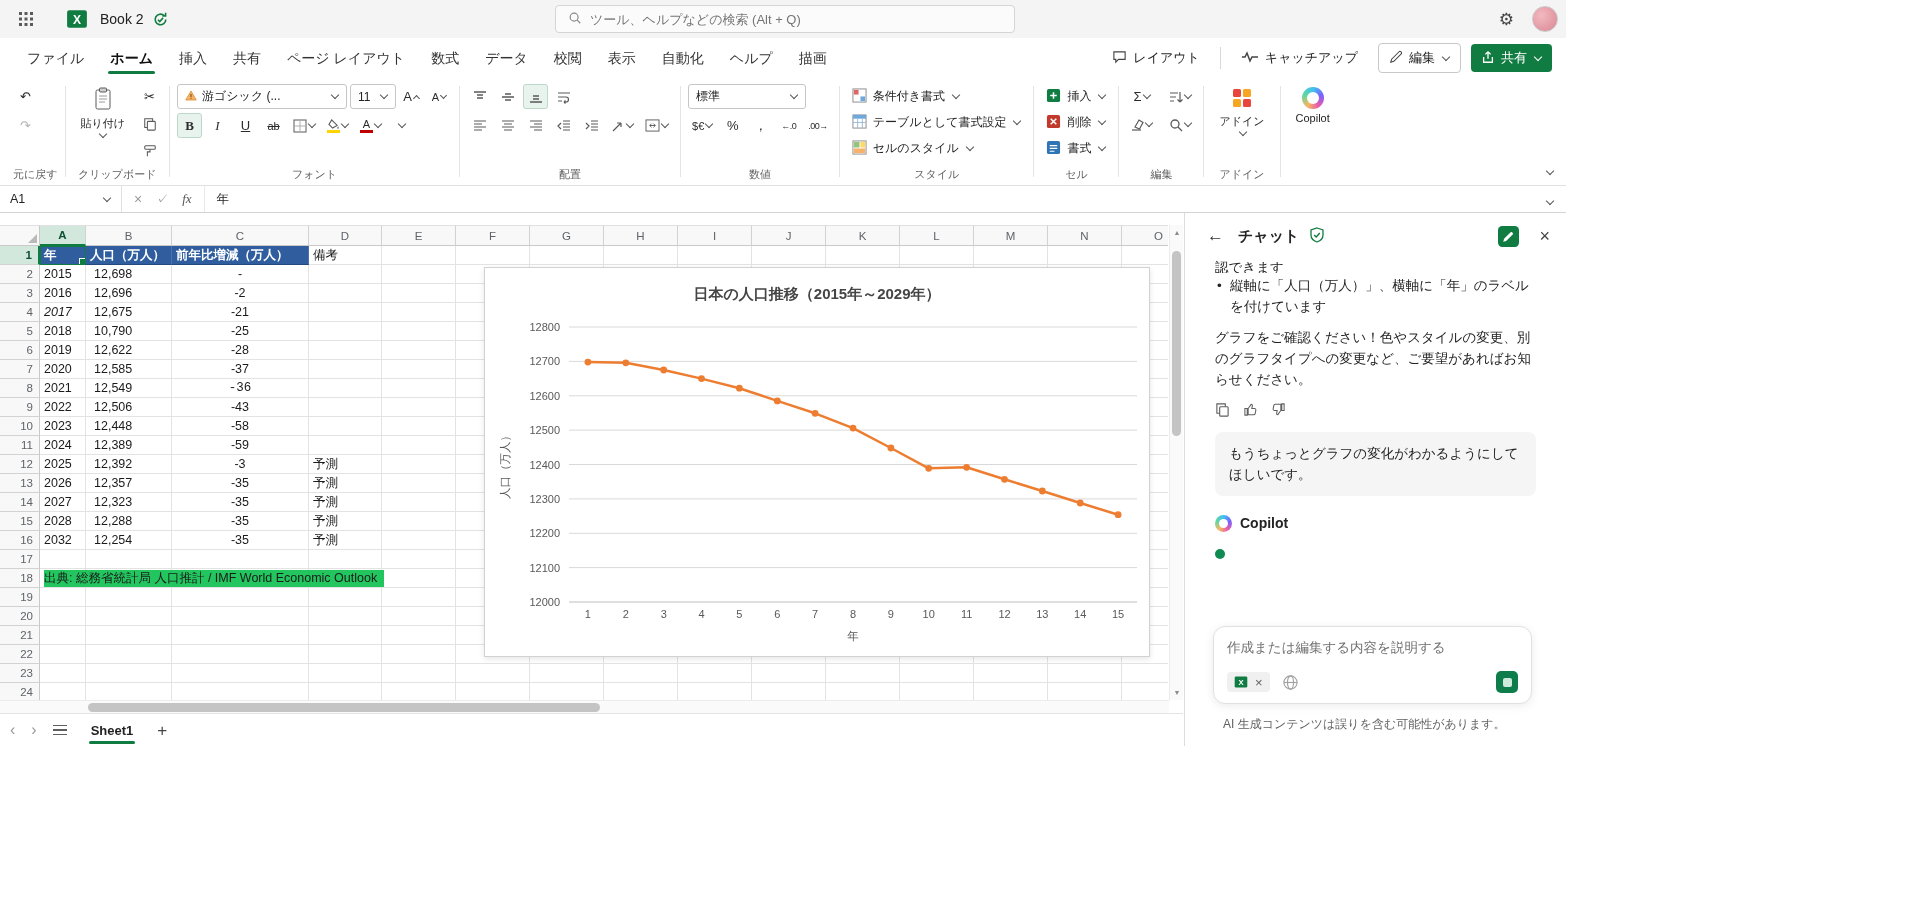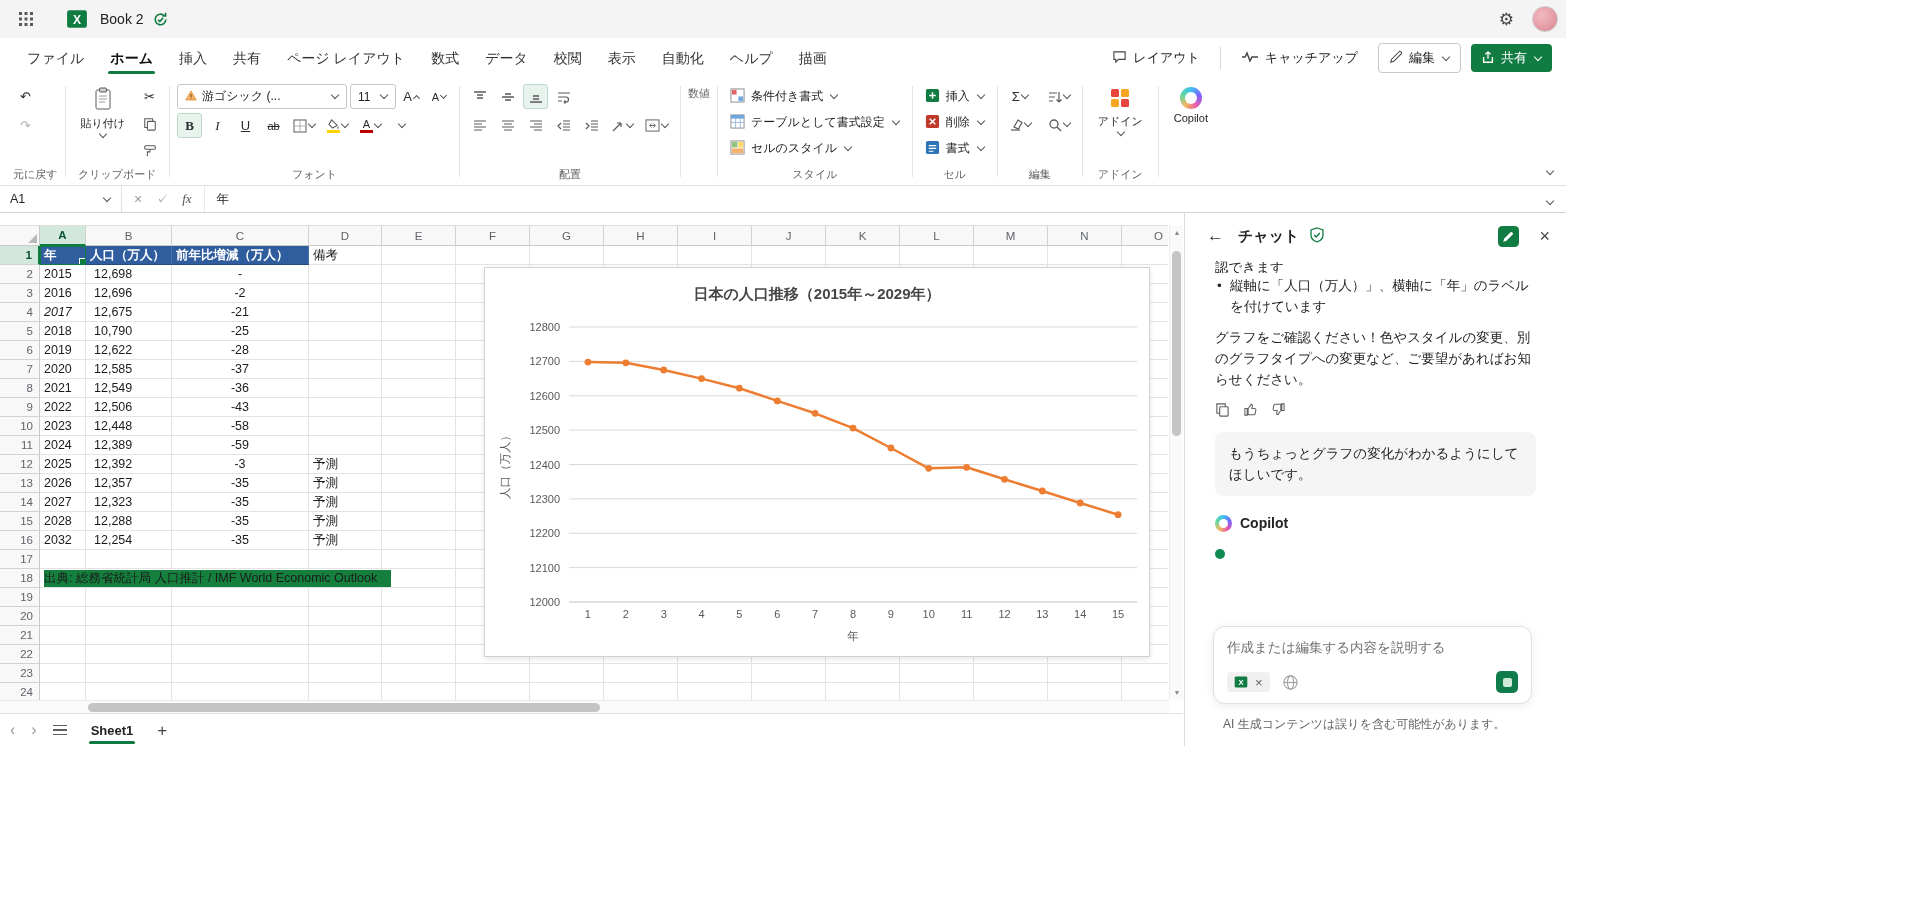--- a/index.html
+++ b/index.html
@@ -76,21 +76,21 @@
   .rowhead.sel{background:#d3e8dc;color:#0c5132;font-weight:700;border-right:2px solid #107C41}
   .cells{position:absolute;left:40px;top:33px;width:1128px;height:454px;overflow:hidden}
   .grow{display:flex;height:19px}
   .gcell{height:19px;border-right:1px solid #e3e3e3;border-bottom:1px solid #e3e3e3;font-size:12.5px;display:flex;align-items:center;padding:0 4px;white-space:nowrap;overflow:hidden;color:#1b1b1b;flex:none;cursor:cell}
   .gcell.hb{background:#2F5D9E;color:#fff;font-weight:700;border-right-color:#4a72ac;border-bottom-color:#24497e}
   .gcell.cc{justify-content:center;padding:0}
   .gcell.bl{padding-left:8px}
   .gcell.ac{outline:1.5px solid #0F7C41;outline-offset:-1.5px;position:relative}
   .gcell.ac::after{content:"";position:absolute;right:-1px;bottom:-1px;width:5px;height:5px;background:#0F7C41;border:1px solid #fff}
   .gcell.spill{overflow:visible;position:relative;z-index:3}
-  .gcell.spill span{background:#15803d;padding-right:14px}
+  .gcell.spill span{background:#22c55e;padding-right:7px}
 
   .chart{position:absolute;left:484px;top:54px;width:666px;height:390px;background:#fff;border:1px solid #d2d2d2;box-shadow:0 2px 6px rgba(0,0,0,.10);z-index:5}
 
   .vscroll{position:absolute;left:1169px;top:12px;width:14px;height:475px;background:#fafafa;border-left:1px solid #ececec;z-index:6}
   .vthumb{position:absolute;left:2px;top:26px;width:9px;height:185px;background:#c4c4c4;border-radius:5px;cursor:pointer}
   .sarr{position:absolute;left:0;width:14px;text-align:center;font-size:7px;color:#8a8a8a;cursor:pointer}
   .hscroll{position:absolute;left:0;top:487px;width:1169px;height:13px;background:#fafafa;border-top:1px solid #ececec;z-index:6}
   .hthumb{position:absolute;left:88px;top:2px;width:512px;height:9px;background:#c4c4c4;border-radius:5px;cursor:pointer}
 
   
@@ -161,20 +161,29 @@
         </svg>
     </span>
     <span class="doc-title">Book 2</span>
     <span class="sync">
       <svg width="17" height="17" viewBox="0 0 16 16" fill="none">
           <path d="M13 8a5 5 0 1 1-1.6-3.7" stroke="#107C41" stroke-width="1.5"></path>
           <path d="M12.8 1.6v3h-3" stroke="#107C41" stroke-width="1.5"></path>
           <path d="M5.6 8.2l1.7 1.7 3.1-3.4" stroke="#107C41" stroke-width="1.5"></path>
         </svg>
     </span>
+    <div class="search">
+      <span>
+        <svg width="14" height="14" viewBox="0 0 16 16" fill="none">
+            <circle cx="7" cy="7" r="4.5" stroke="#8a8a8a" stroke-width="1.4"></circle>
+            <path d="M10.5 10.5L14 14" stroke="#8a8a8a" stroke-width="1.4"></path>
+          </svg>
+      </span>
+      <input placeholder="ツール、ヘルプなどの検索 (Alt + Q)" style="">
+    </div>
     <div class="topbar-right">
       <span class="gear">⚙</span>
       <span class="avatar"></span>
     </div>
   </header>
 
   <nav class="tabrow">
     <div class="tabs" id="tabs">
         <div class="tab">ファイル</div>
         <div class="tab active">ホーム</div>
@@ -397,20 +406,38 @@
                 <i class="chev"></i>
               </button>
         </div>
       </div>
         </div>
       <div class="rlabel">配置</div>
     </div>
     <i class="rdiv"></i>
 
     <div class="rgroup">
+      <div class="rbody">
+          <div class="rcol" style="align-items:flex-start">
+        <span class="rsel" style="width:118px;justify-content:space-between">
+          <span>標準</span>
+              <i class="chev"></i>
+        </span>
+        <div class="rrowx">
+          <button class="rsm" style="font-size:11px">
+                <span>$€</span>
+                <i class="chev"></i>
+              </button>
+          <button class="rsm">%</button>
+          <button class="rsm">，</button>
+          <button class="rsm mini">←.0</button>
+          <button class="rsm mini">.00→</button>
+        </div>
+      </div>
+        </div>
       <div class="rlabel">数値</div>
     </div>
     <i class="rdiv"></i>
 
     <div class="rgroup">
       <div class="rbody">
           <div class="rcol" style="align-items:flex-start;gap:1px">
         <button class="rrow">
           <span><svg width="15" height="15" viewBox="0 0 16 16">
                   <rect x="1" y="1" width="14" height="14" fill="none" stroke="#8a8a8a"></rect>
@@ -716,21 +743,21 @@
           <div class="gcell" style="width: 74px;"></div>
           <div class="gcell" style="width: 74px;"></div>
           <div class="gcell" style="width: 74px;"></div>
           <div class="gcell" style="width: 74px;"></div>
           <div class="gcell" style="width: 74px;"></div>
           <div class="gcell" style="width: 74px;"></div>
         </div>
         <div class="grow">
           <div class="gcell" style="width: 46px;">2021</div>
           <div class="gcell bl" style="width: 86px;">12,549</div>
-          <div class="gcell cc" style="width: 137px;">-36</div>
+          <div class="gcell cc" style="width: 137px; font-family: Liberation Mono, monospace;">-36</div>
           <div class="gcell" style="width: 73px;"></div>
           <div class="gcell" style="width: 74px;"></div>
           <div class="gcell" style="width: 74px;"></div>
           <div class="gcell" style="width: 74px;"></div>
           <div class="gcell" style="width: 74px;"></div>
           <div class="gcell" style="width: 74px;"></div>
           <div class="gcell" style="width: 74px;"></div>
           <div class="gcell" style="width: 74px;"></div>
           <div class="gcell" style="width: 74px;"></div>
           <div class="gcell" style="width: 74px;"></div>

